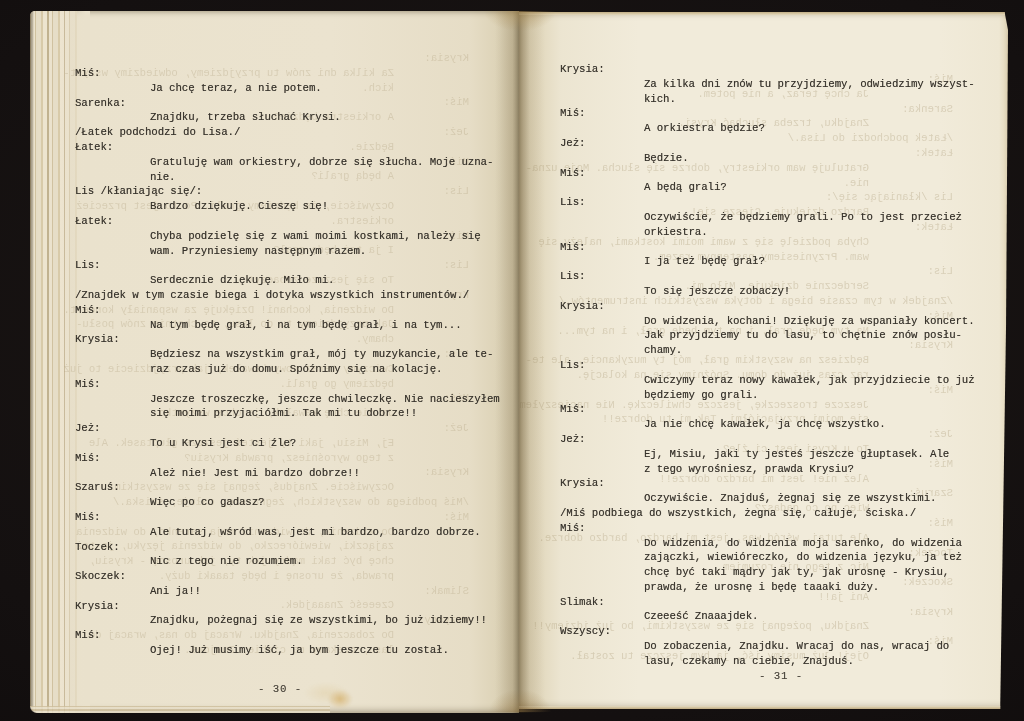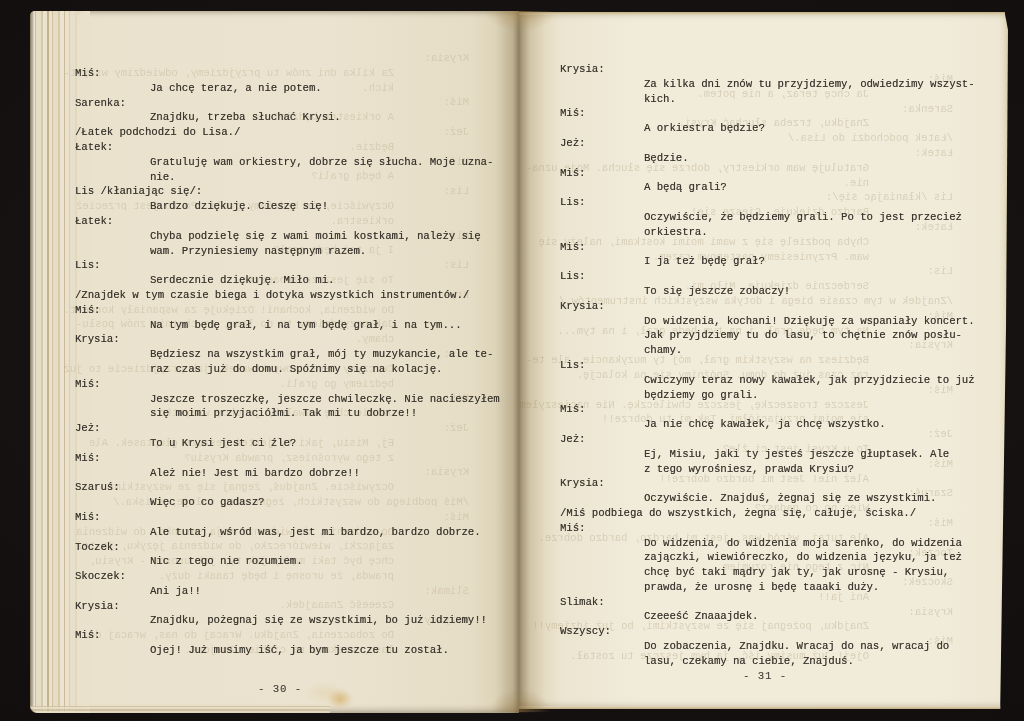--- a/index.html
+++ b/index.html
@@ -92,21 +92,21 @@
   .page-right .script .dialogue{padding-left:84px;}
 
   .script-left{left:45px;top:55px;width:430px;}
   .script-right{left:41px;top:50px;width:440px;}
 
   .pagenum{
     position:absolute;font-size:10.6px;color:#4a453c;letter-spacing:1px;
     text-shadow:.2px .2px 0 rgba(45,40,32,.4);
   }
   .pagenum-left{left:228px;top:672px;}
-  .pagenum-right{left:224px;top:658px;}
+  .pagenum-right{left:240px;top:658px;}
 
   
   .ghost{
     position:absolute;inset:0;overflow:hidden;pointer-events:none;
     transform:scaleX(-1);opacity:.30;filter:blur(.4px);
   }
   .ghost .script{color:#a2916c;text-shadow:none;}
   .page-left .ghost{opacity:.26;}
   .ghost .script-g-left{left:50px;top:40px;}
   .ghost .script-g-right{left:55px;top:60px;}

